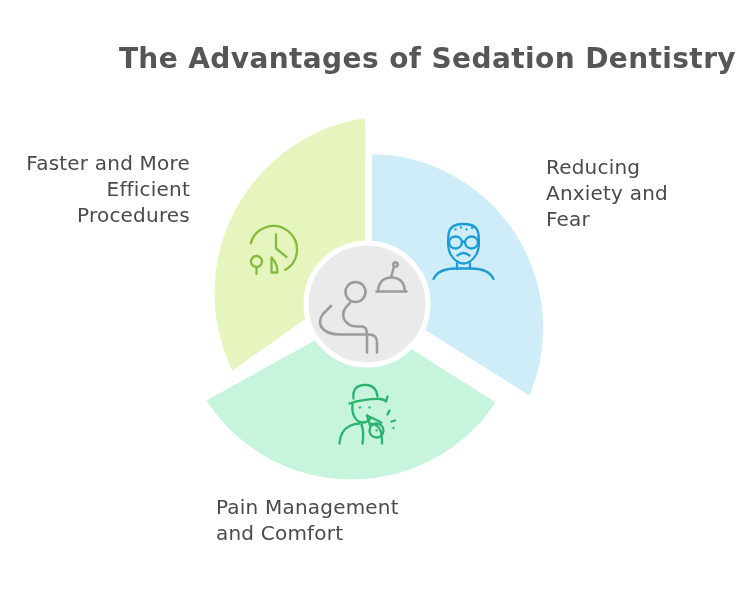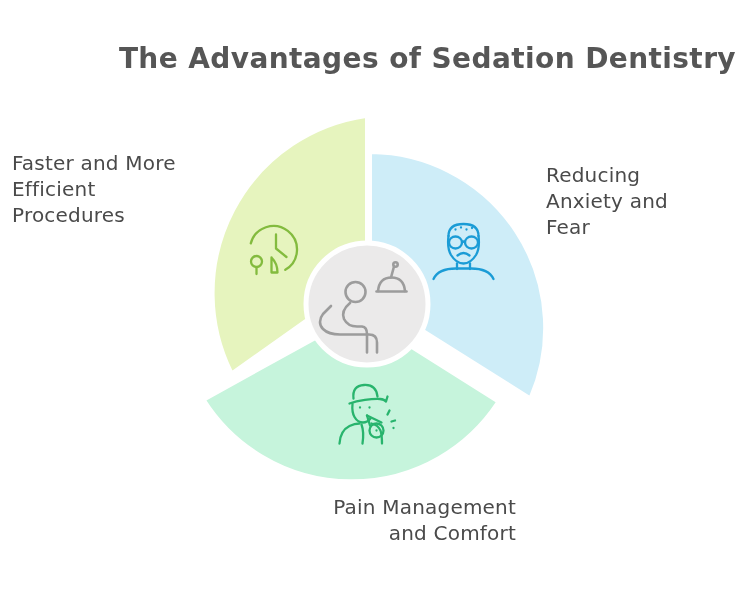--- a/index.html
+++ b/index.html
@@ -3,23 +3,23 @@
 <meta charset="utf-8">
 <style>
   html,body{margin:0;padding:0;}
   body{width:750px;height:598px;background:#ffffff;overflow:hidden;position:relative;
        font-family:"DejaVu Sans","Liberation Sans",sans-serif;}
   .stage{position:absolute;left:0;top:0;width:750px;height:598px;}
   .title{position:absolute;left:0;top:42px;width:736px;text-align:right;
          font-size:28px;font-weight:bold;letter-spacing:.4px;color:#565656;}
   .seg-label{position:absolute;font-size:20px;line-height:26px;color:#4a4a4a;
              white-space:pre-line;letter-spacing:.2px;}
-  .label-left{left:12px;top:150px;width:190px;text-align:left;}
-  .label-right{left:546px;top:162px;width:170px;text-align:left;}
-  .label-bottom{left:216px;top:494px;width:300px;text-align:right;}
+  .label-left{left:0;top:150px;width:190px;text-align:right;}
+  .label-right{left:546px;top:154px;width:170px;text-align:left;}
+  .label-bottom{left:216px;top:494px;width:300px;text-align:left;}
   svg{position:absolute;left:0;top:0;}
   .icon{fill:none;stroke-width:2.3;stroke-linecap:round;stroke-linejoin:round;}
   .icon-gray{stroke-width:2.6;}
 </style>
 </head>
 <body>
 
 <div class="stage">
 
   <svg width="750" height="598" viewBox="0 0 750 598">

